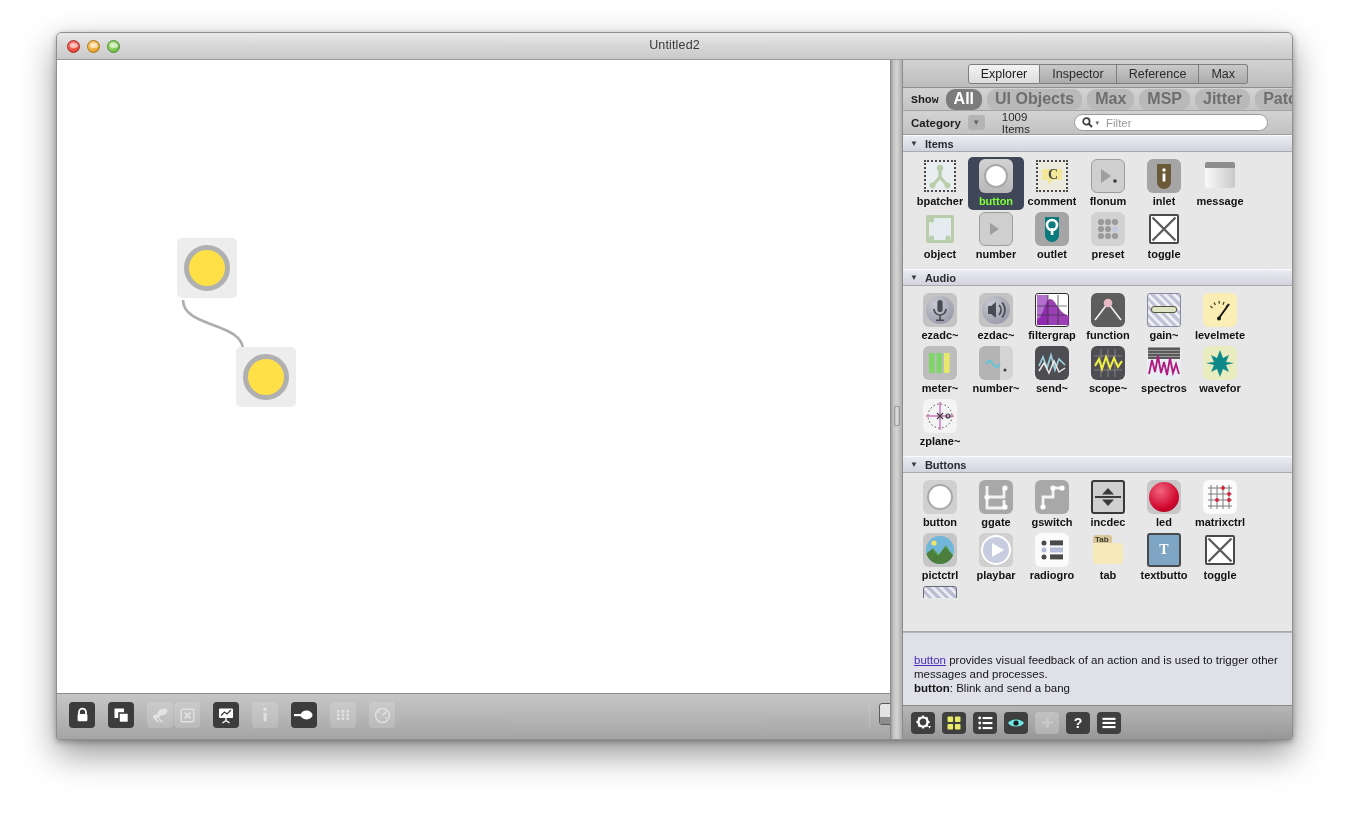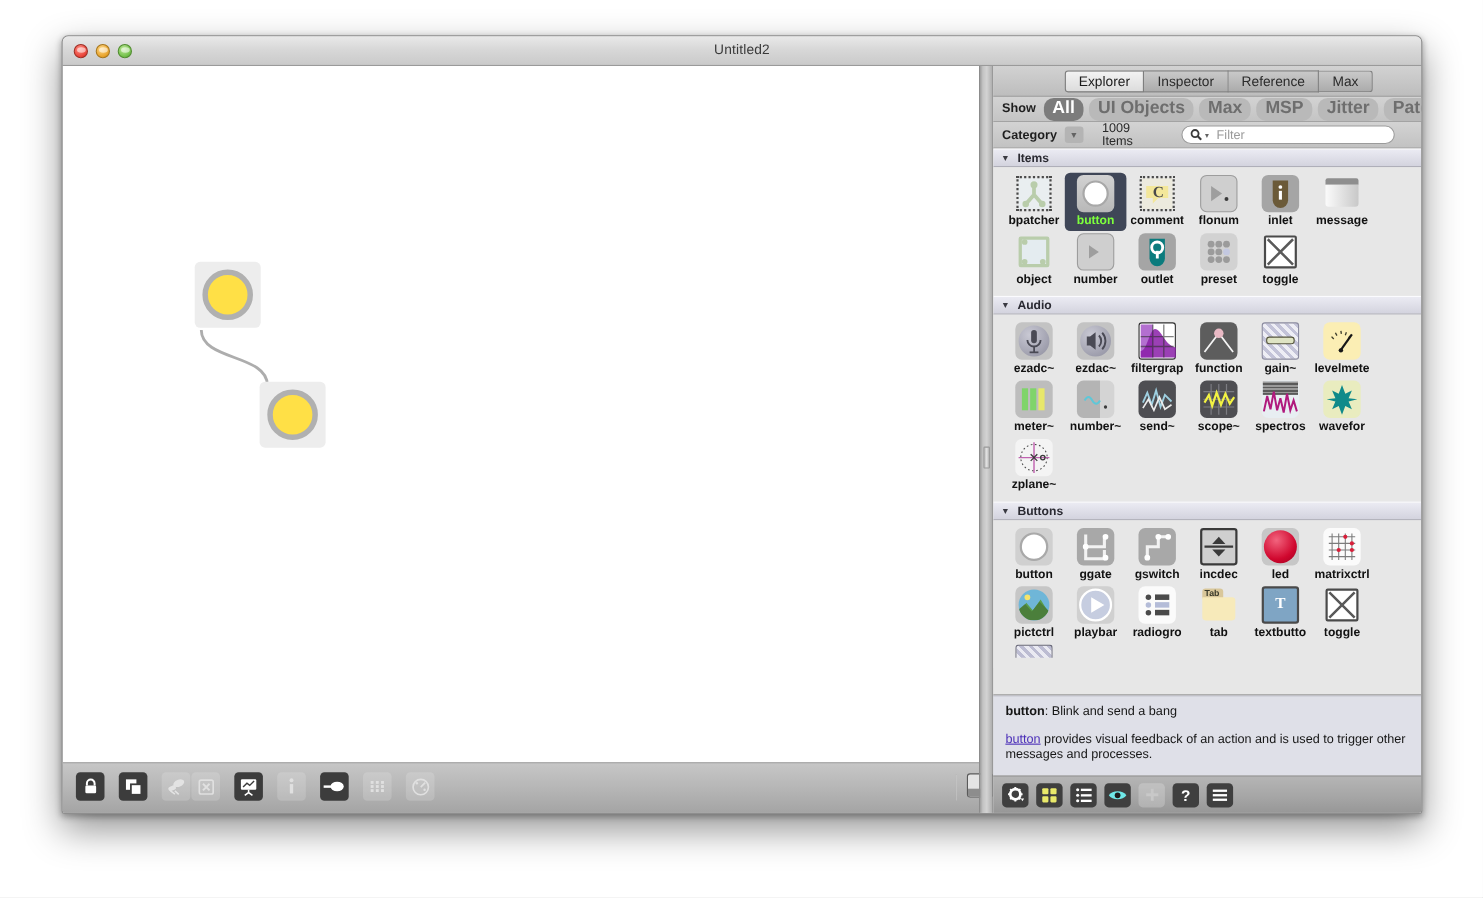--- a/index.html
+++ b/index.html
@@ -175,21 +175,21 @@
 
   
   #show-row {
     height: 23px;
     background: linear-gradient(to bottom, #d3d3d3, #c4c4c4);
     border-bottom: 1px solid #a3a3a3;
     display: flex; align-items: center;
     padding-left: 8px;
     gap: 5px;
   }
-  #show-label { font-size: 11.5px; font-weight: bold; color: #1e1e1e; margin-right: 2px; }
+  #show-label { font-size: 11.5px; font-weight: bold; color: #1e1e1e; margin-right: 2px; font-family: Liberation Mono, monospace; }
   .pill {
     font-size: 16px; font-weight: bold;
     color: #6e6e6e;
     background: #b9b9b9;
     border-radius: 9px;
     padding: 2px 8px 3px 8px;
     line-height: 1;
     white-space: nowrap;
   }
   .pill.sel { background: #7c7c7c; color: #ffffff; }
@@ -919,22 +919,22 @@
 
           <div class="cell">
             <div class="ico" style="height:12px;overflow:hidden">
               <div class="ico-sq" style="height:34px;background:repeating-linear-gradient(45deg,#bcbcd2 0 3px,#eaeaf2 3px 6px);border:1.5px solid #6a6a7a;"></div>
             </div>
           </div>
         </div>
       </div>
 
       <div id="desc">
+        <div id="desc-line2"><a id="desc-link" href="#">button</a><span> provides visual feedback of an action and is used to trigger other messages and processes.</span></div>
         <div id="desc-line1"><b>button</b><span>: Blink and send a bang</span></div>
-        <div id="desc-line2"><a id="desc-link" href="#">button</a><span> provides visual feedback of an action and is used to trigger other messages and processes.</span></div>
       </div>
 
       <div id="sb-toolbar">
         <div class="sbtool">
           <svg width="15" height="15" viewBox="0 0 15 15">
             <circle cx="7" cy="7" r="4.6" fill="none" stroke="#fff" stroke-width="2.4"></circle>
             <g stroke="#fff" stroke-width="1.8">
               <path d="M7 0.4 v2.2 M7 11.4 v2.2 M0.4 7 h2.2 M11.4 7 h2.2"></path>
               <path d="M2.4 2.4 l1.6 1.6 M10 10 l1.6 1.6 M11.6 2.4 L10 4 M4 10 l-1.6 1.6"></path>
             </g>

